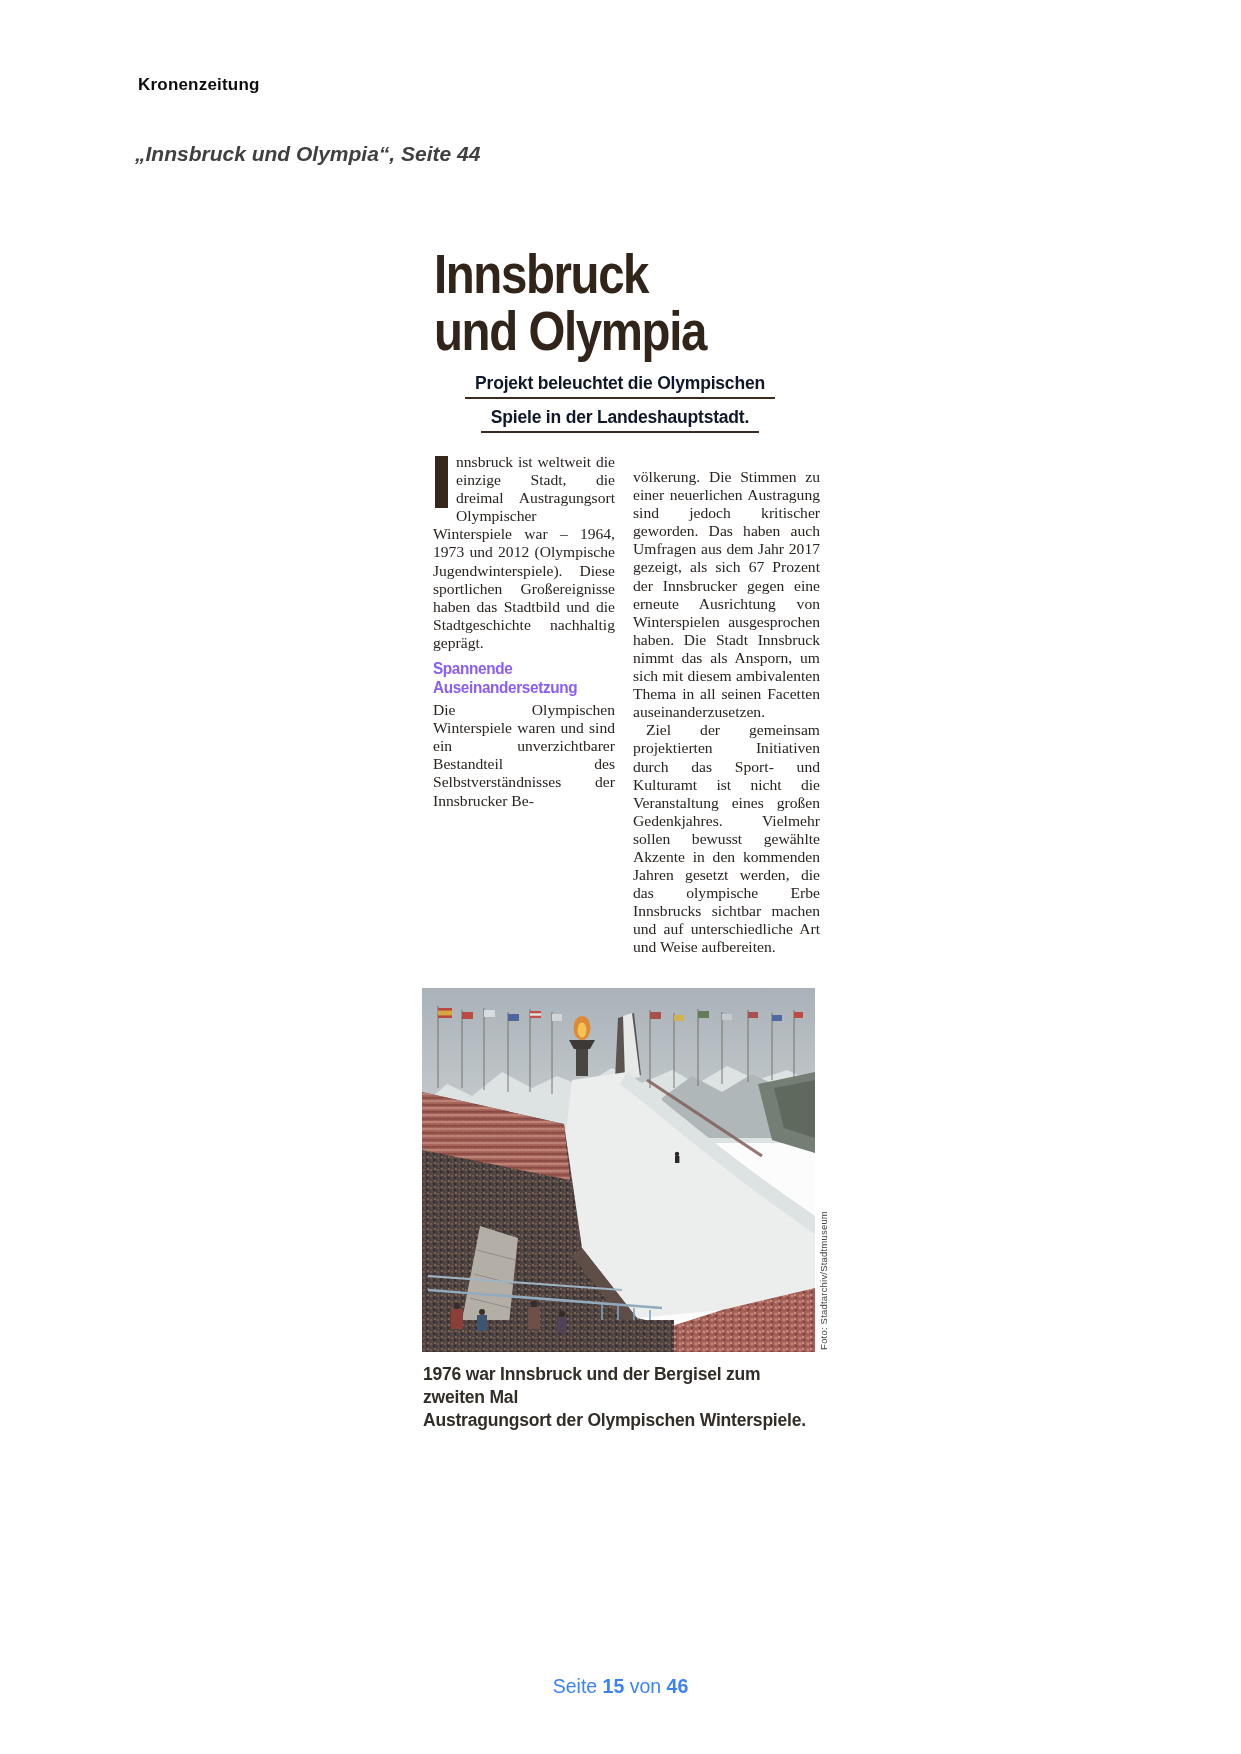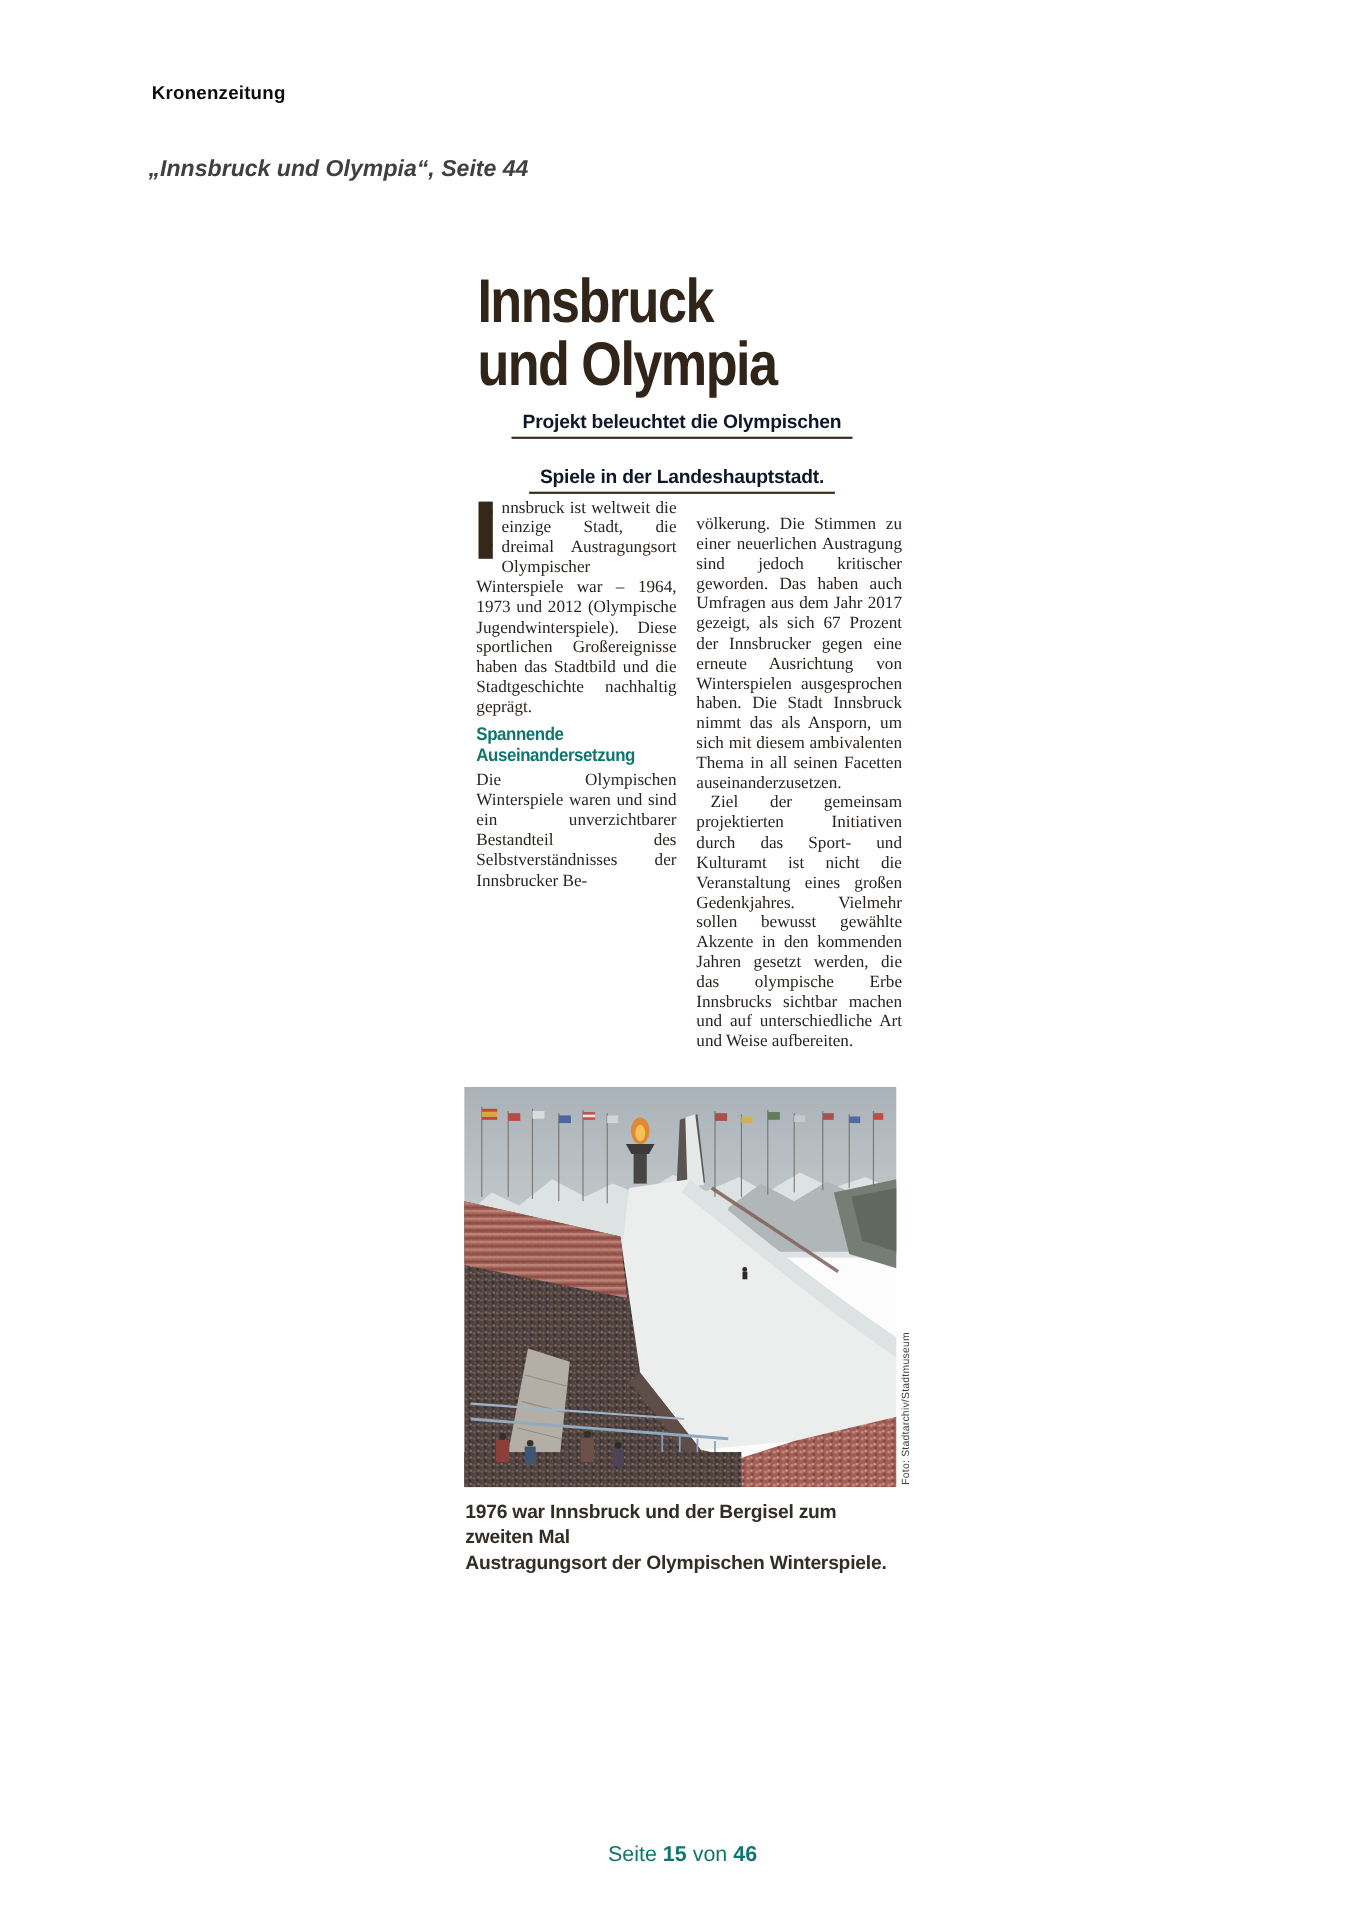--- a/index.html
+++ b/index.html
@@ -11,49 +11,49 @@
   .doc-title { position:absolute; left:135px; top:142px; font-weight:bold; font-size:21px; color:#404040;font-style:italic; }
 
   .clipping { position:absolute; left:420px; top:225px; width:400px; height:1210px; }
 
   .headline { position:absolute; top:20px; left:0; width:100%; 
               color:#31251a; font-weight:bold; font-size:51px; line-height:57px; letter-spacing:-1.5px; }
   .headline span { display:block; transform:scale(.93,1.1); }
 
   .subtitle { position:absolute; left:0; width:100%; text-align:center; }
   .subtitle-1 { top:148px; }
-  .subtitle-2 { top:198px; }
+  .subtitle-2 { top:182px; }
   .subtitle .u { display:inline-block; padding:0 10px 3px; border-bottom:2px solid #3a2c20;
                  font-weight:bold; font-size:17.5px; color:#0f172a; letter-spacing:-0.2px; }
 
   .cols { position:absolute; top:228px; left:13px; width:387px; display:flex; gap:18px;
           font-family:"Liberation Serif", serif; font-size:15.6px; line-height:18.1px;
           text-align:justify; color:#29231f; }
   .col1 { width:182px; }
   .col2 { width:187px;margin-top:15px; }
   .cols p { margin:0; }
   .indent { text-indent:13px; }
   .dropcap { float:left; width:13px; height:52px; margin:3px 8px 0 2px;
              background:#35271a; color:#35271a; overflow:hidden; font-size:48px; line-height:50px; }
   .subhead { margin:7px 0 4px; font-family:"Liberation Sans", sans-serif; font-weight:bold;
-             font-size:16.5px; line-height:19px; color:#0f766e; letter-spacing:-0.4px; text-align:left; }
+             font-size:16.5px; line-height:19px; color:#8b5cf6; letter-spacing:-0.4px; text-align:left; }
   .subhead span { display:block; transform:scaleX(.93); transform-origin:left; }
 
   .photo-wrap { position:absolute; left:2px; top:763px; width:393px; height:364px; }
   .photo-wrap svg { display:block; width:100%; height:100%; }
   .credit { position:absolute; left:100%; bottom:2px; margin-left:3px;
             writing-mode:vertical-rl; transform:rotate(180deg);
             font-size:9.5px; color:#3f3f3d; letter-spacing:.2px; white-space:nowrap; }
 
   .caption { position:absolute; left:3px; top:1138px; width:400px; font-weight:bold;
              font-size:17.5px; line-height:23px; color:#322d26; letter-spacing:-0.2px; text-align:left; }
   .caption span { display:block; }
 
   .footer { position:absolute; top:1675px; left:0; width:100%; text-align:center;
-            font-size:19.5px; color:#0f766e; }
+            font-size:19.5px; color:#3b82f6; }
   .footer b { font-weight:bold; }
 </style>
 </head>
 <body>
 
 <div class="page">
 
   <div class="src-label">Kronenzeitung</div>
   <div class="doc-title">„Innsbruck und Olympia“, Seite 44</div>
 

